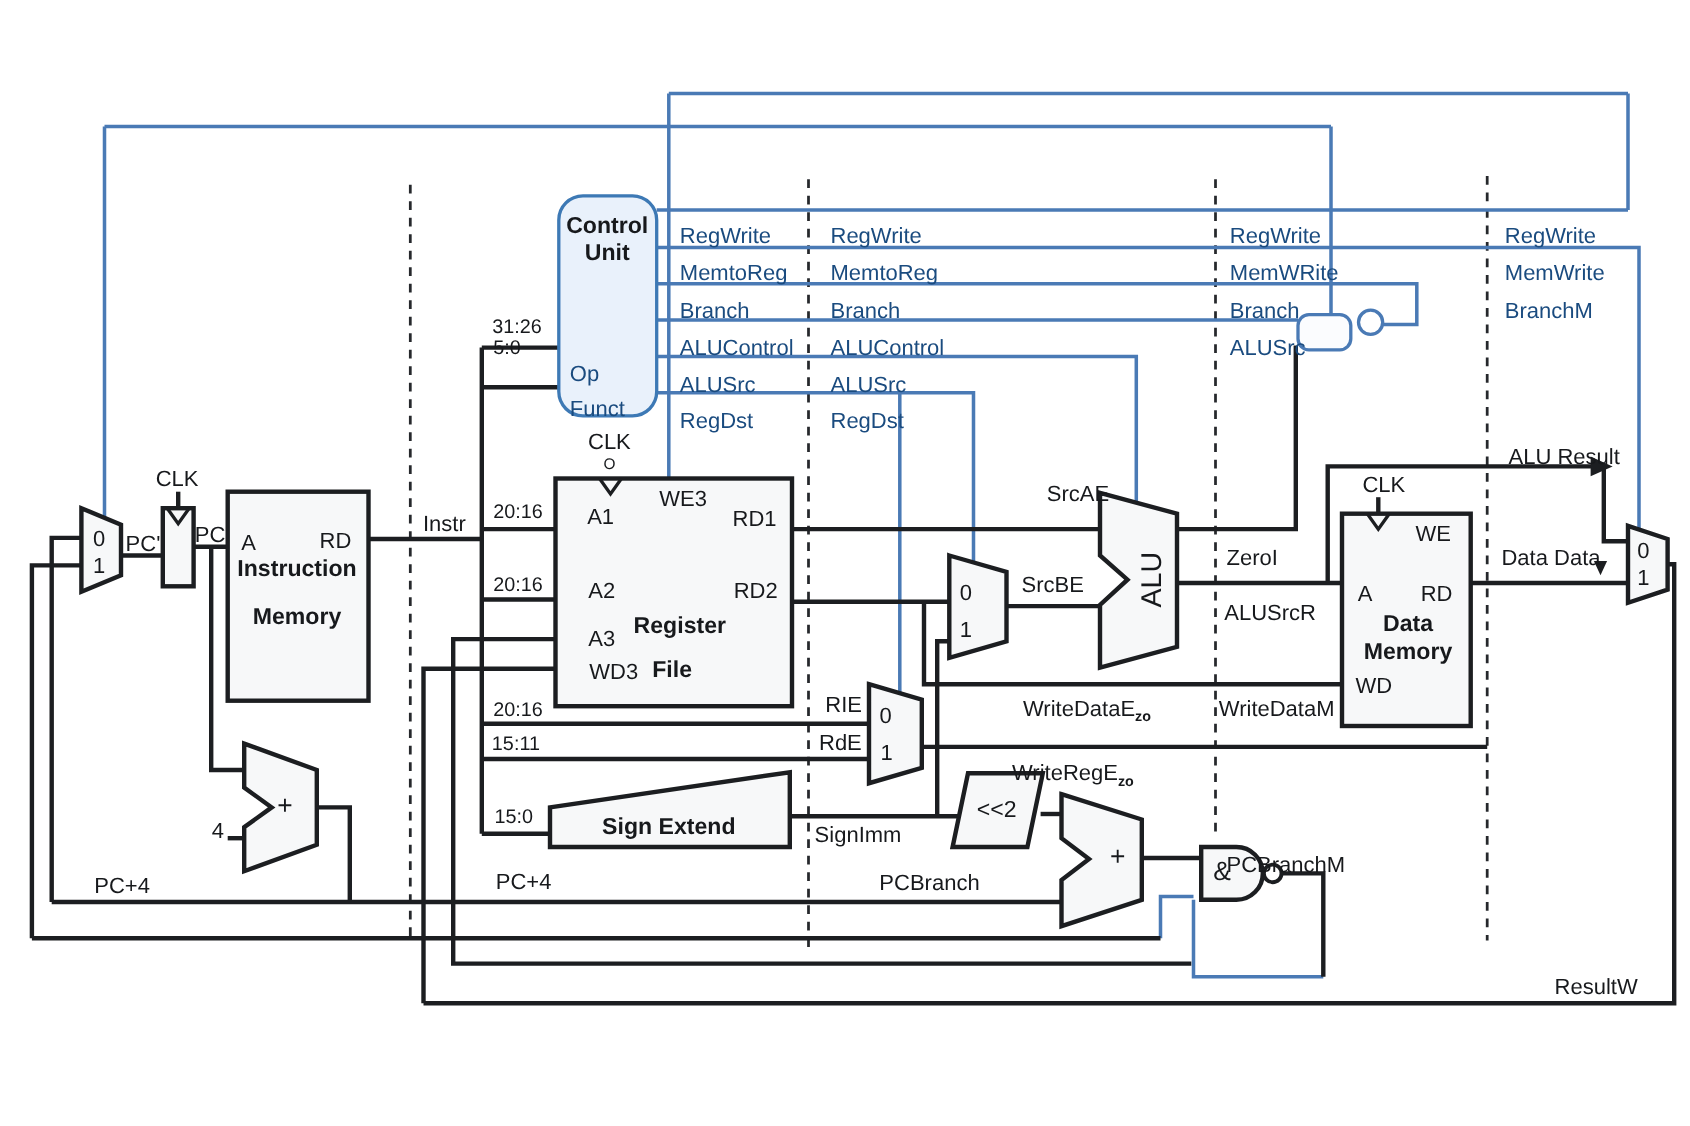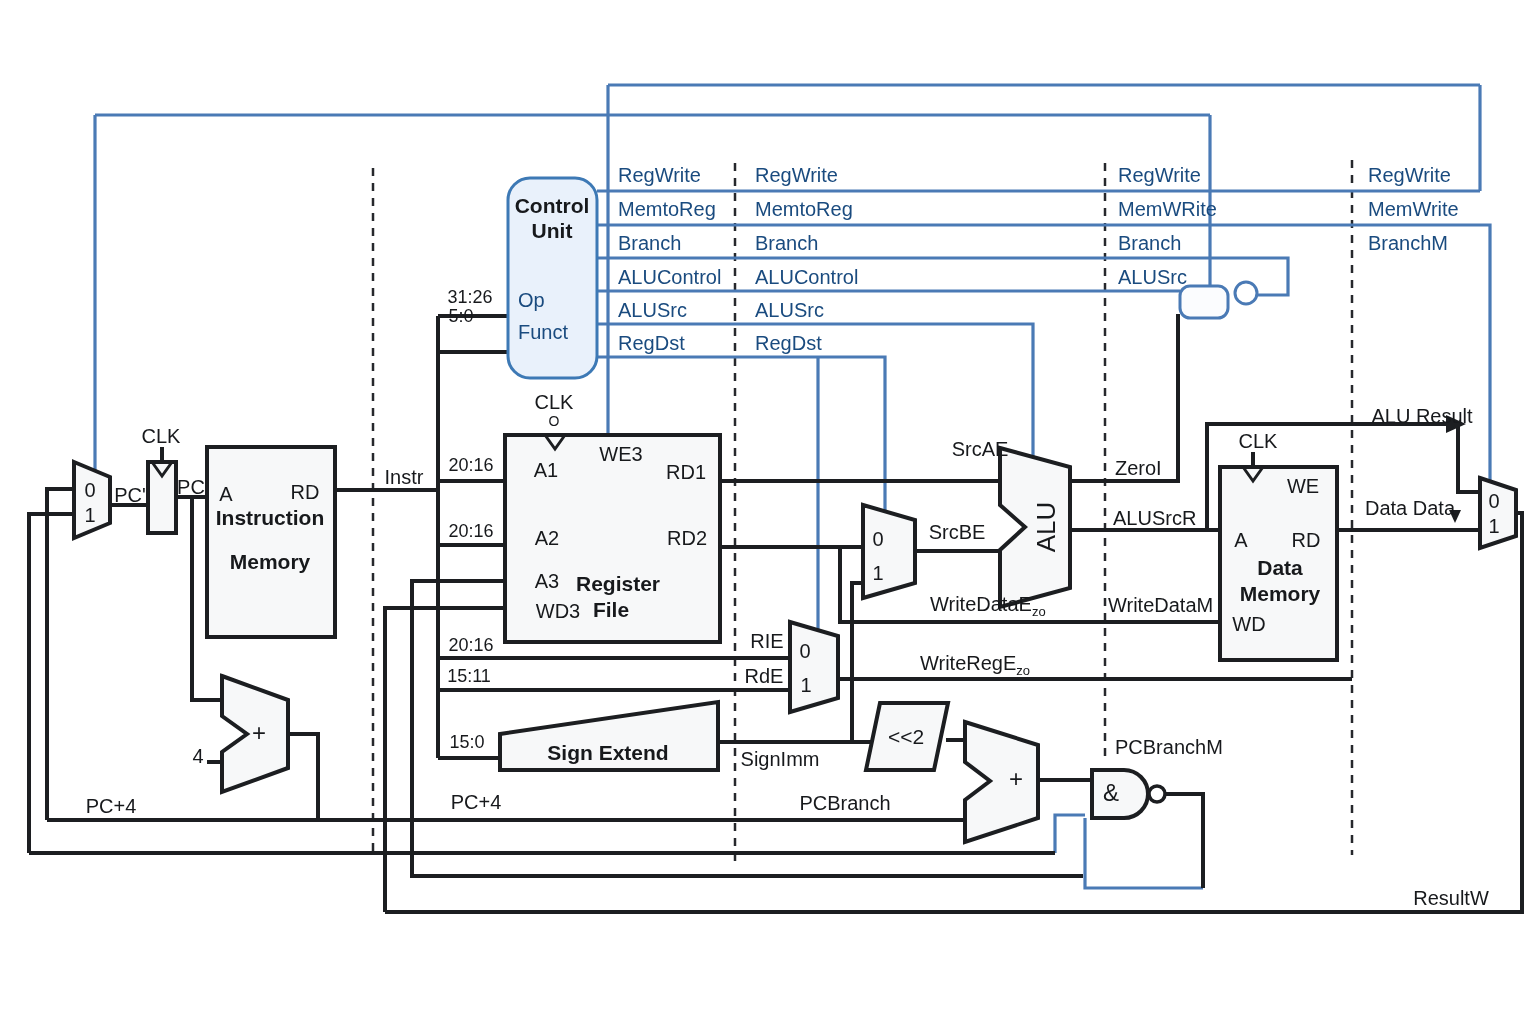--- a/index.html
+++ b/index.html
@@ -1,31 +1,31 @@
 <!DOCTYPE html>
 <html><head>
 <meta charset="utf-8">
 <style>
   html,body{margin:0;padding:0;background:#fff;}
   #stage{position:relative;width:1536px;height:1024px;background:#ffffff;overflow:hidden;
          font-family:"Liberation Sans",sans-serif;}
   svg{position:absolute;left:0;top:0;}
   .lbl{position:absolute;font:20px "Liberation Sans",sans-serif;color:#17191c;
        transform:translate(-50%,-50%);white-space:nowrap;line-height:1;}
-  .ll{transform:translate(0,-50%);}
+  .ll{transform:translate(0,-50%);margin-top:40px;}
   .blue{color:#1a4b7f;}
   .bold{font-weight:bold;}
   .it{}
   .s14{font-size:14px;}
   .s18{font-size:18px;}
   .s21{font-size:21px;}
   .s24{font-size:24px;}
   .s26{font-size:26px;}
   .rot{transform:translate(-50%,-50%) rotate(-90deg);}
-  sub{font-size:13px;}
+  sub{font-size:13px;font-weight:bold;}
 </style>
 </head>
 <body>
 
 <div id="stage">
 
 <svg width="1536" height="1024" viewBox="0 0 1536 1024">
 
   <g stroke="#26282c" stroke-width="2.5" stroke-dasharray="8 7">
     <line x1="373" y1="168" x2="373" y2="858"></line>
@@ -170,21 +170,21 @@
 <span class="lbl s18" style="left:461px;top:316px">5:0</span>
 <span class="lbl it" style="left:554px;top:402px">CLK</span>
 <span class="lbl s14" style="left:554px;top:421px">O</span>
 <span class="lbl" style="left:621px;top:454px">WE3</span>
 <span class="lbl" style="left:546px;top:470px">A1</span>
 <span class="lbl" style="left:686px;top:472px">RD1</span>
 <span class="lbl" style="left:547px;top:538px">A2</span>
 <span class="lbl" style="left:687px;top:538px">RD2</span>
 <span class="lbl" style="left:547px;top:581px">A3</span>
 <span class="lbl" style="left:558px;top:611px">WD3</span>
-<span class="lbl bold s21" style="left:618px;top:583px">Register</span>
+<span class="lbl bold s21" style="left:618px;top:569px">Register</span>
 <span class="lbl bold s21" style="left:611px;top:609px">File</span>
 <span class="lbl s18" style="left:471px;top:465px">20:16</span>
 <span class="lbl s18" style="left:471px;top:531px">20:16</span>
 <span class="lbl s18" style="left:471px;top:645px">20:16</span>
 <span class="lbl s18" style="left:469px;top:676px">15:11</span>
 <span class="lbl s18" style="left:467px;top:742px">15:0</span>
 <span class="lbl bold s21" style="left:608px;top:752px">Sign Extend</span>
 <span class="lbl" style="left:476px;top:802px">PC+4</span>
 
 <span class="lbl" style="left:767px;top:641px">RIE</span>

